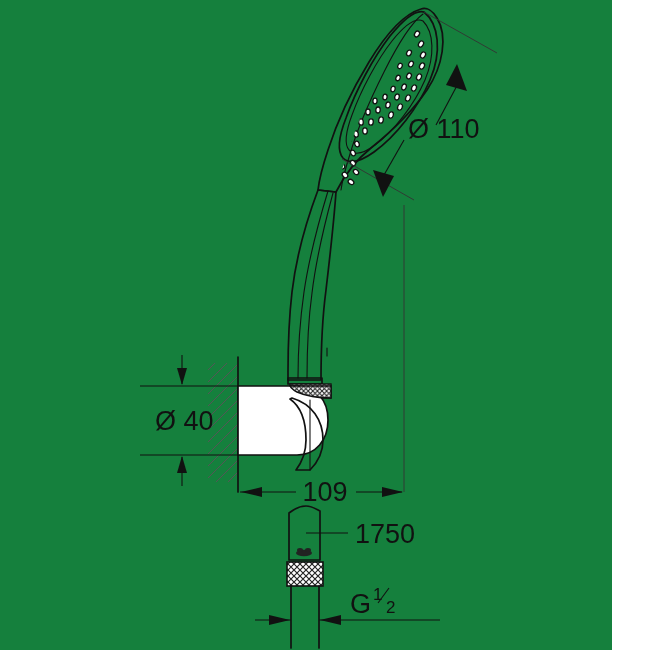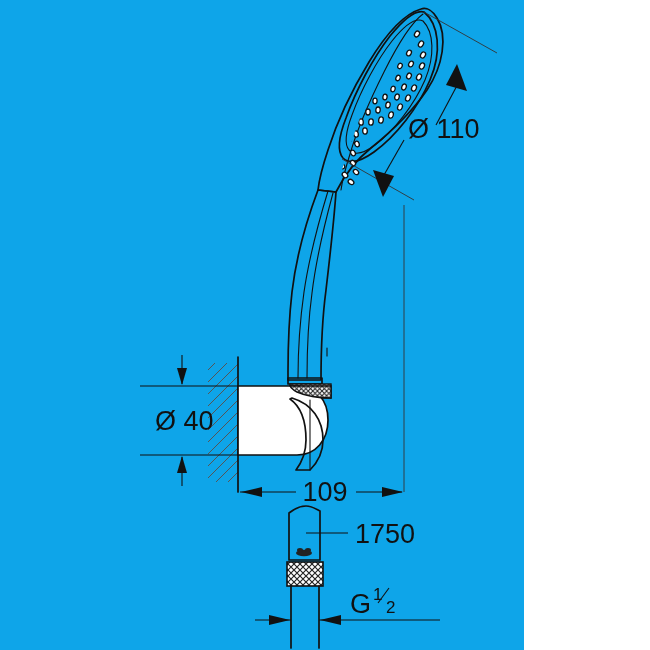--- a/index.html
+++ b/index.html
@@ -5,23 +5,23 @@
   html, body {
     margin: 0;
     padding: 0;
     background: #ffffff;
   }
   body {
     font-family: "Liberation Sans", sans-serif;
   }
   #drawing-root {
     position: relative;
-    width: 524px;
+    width: 612px;
     height: 650px;
-    background: #0ea5e9;
+    background: #15803d;
     overflow: hidden;
   }
   #drawing-svg {
     display: block;
     width: 650px;
     height: 650px;
   }
   .dim-text {
     font-family: "Liberation Sans", sans-serif;
     font-size: 27px;

